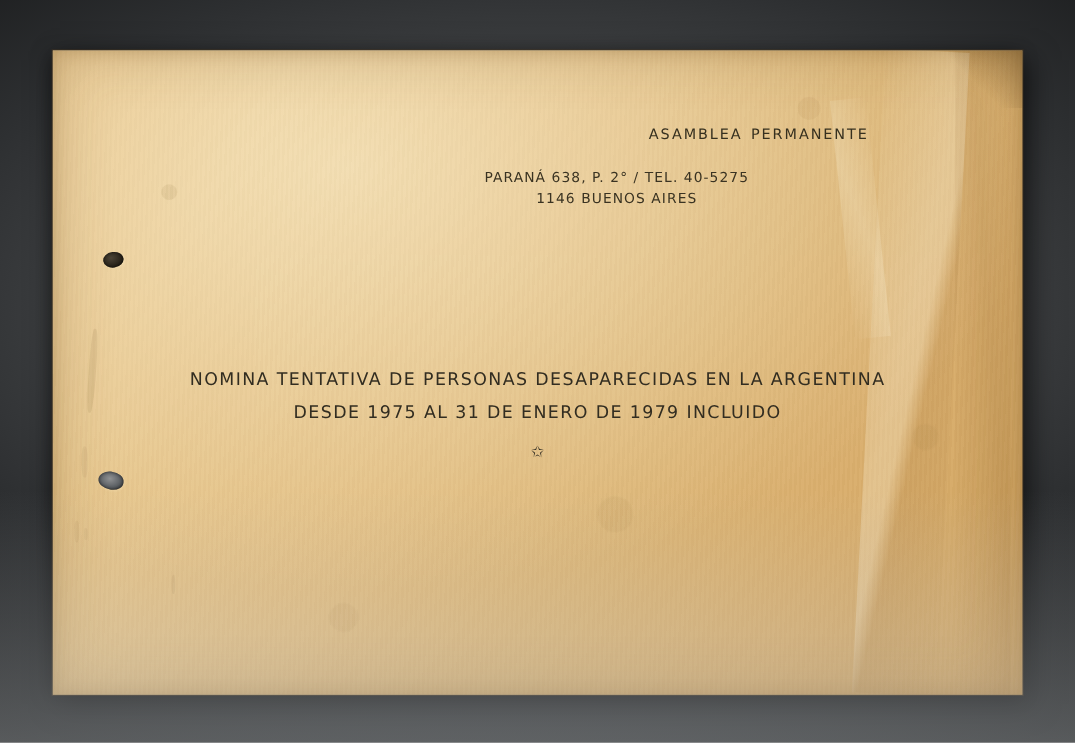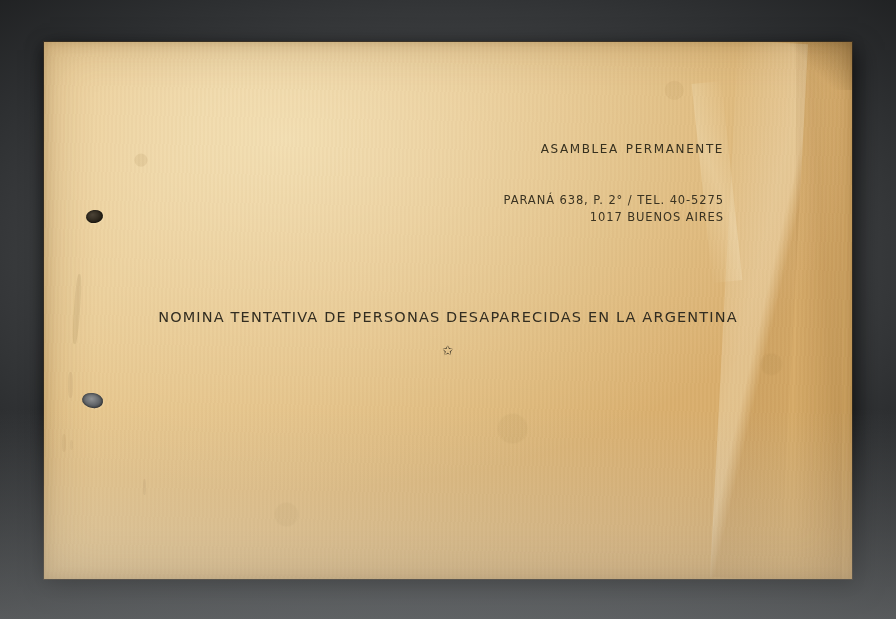--- a/index.html
+++ b/index.html
@@ -148,33 +148,32 @@
   }
   .org-line {
     font-family: "DejaVu Sans", sans-serif;
     font-size: 17px;
     letter-spacing: 1.6px;
     line-height: 30px;
     color: #36301f;
     white-space: nowrap;
     font-variant: small-caps;
     text-transform: lowercase;
-    margin-top: 36px;
   }
   .org-line::first-letter { font-size: 17px; }
   .contact-line {
     font-family: "DejaVu Sans", sans-serif;
     font-size: 11.5px;
     letter-spacing: 0.9px;
     line-height: 17px;
     color: #3a3322;
     white-space: nowrap;
     font-variant: small-caps;
   }
-  #contact-block { margin-top: 30px; }
+  #contact-block { margin-top: 14px; text-align: center; }
 
   
   #logo {
     position: absolute;
     right: 28px;
     top: 42px;
     width: 86px;
     height: 126px;
     background: #1d1a14;
   }
@@ -222,24 +221,25 @@
     <div class="scuff s1"></div>
     <div class="scuff s2"></div>
     <div class="scuff s3"></div>
     <div class="scuff s4"></div>
     <div class="scuff s5"></div>
 
     <div id="letterhead">
       <div class="org-line">Asamblea Permanente</div>
       <div id="contact-block">
         <div class="contact-line">PARANÁ 638, P. 2° / TEL. 40-5275</div>
-        <div class="contact-line">1017 BUENOS AIRES</div>
+        <div class="contact-line">1146 BUENOS AIRES</div>
       </div>
     </div>
 
 
     <div id="title-block">
       <div class="title-line">NOMINA TENTATIVA DE PERSONAS DESAPARECIDAS EN LA ARGENTINA</div>
+      <div class="title-line">DESDE 1975 AL 31 DE ENERO DE 1979 INCLUIDO</div>
       <div id="title-star">✩</div>
     </div>
 
   </div>
 </div>
 
 </body></html>

